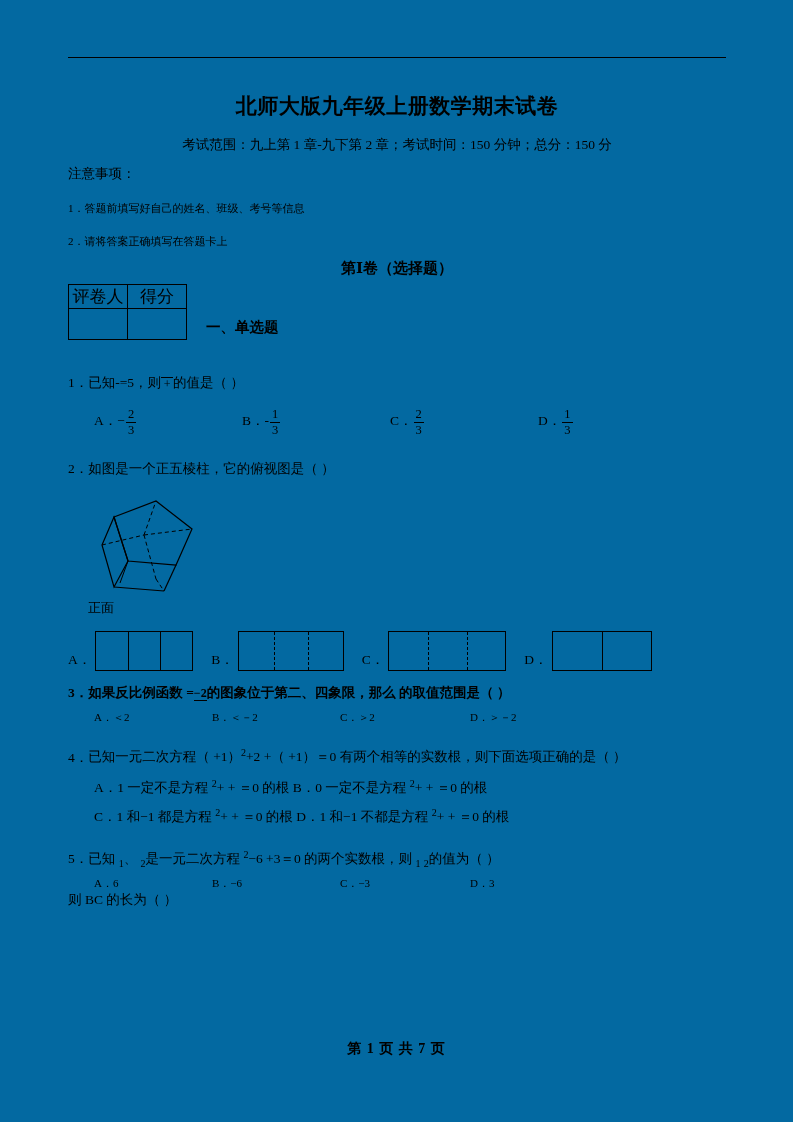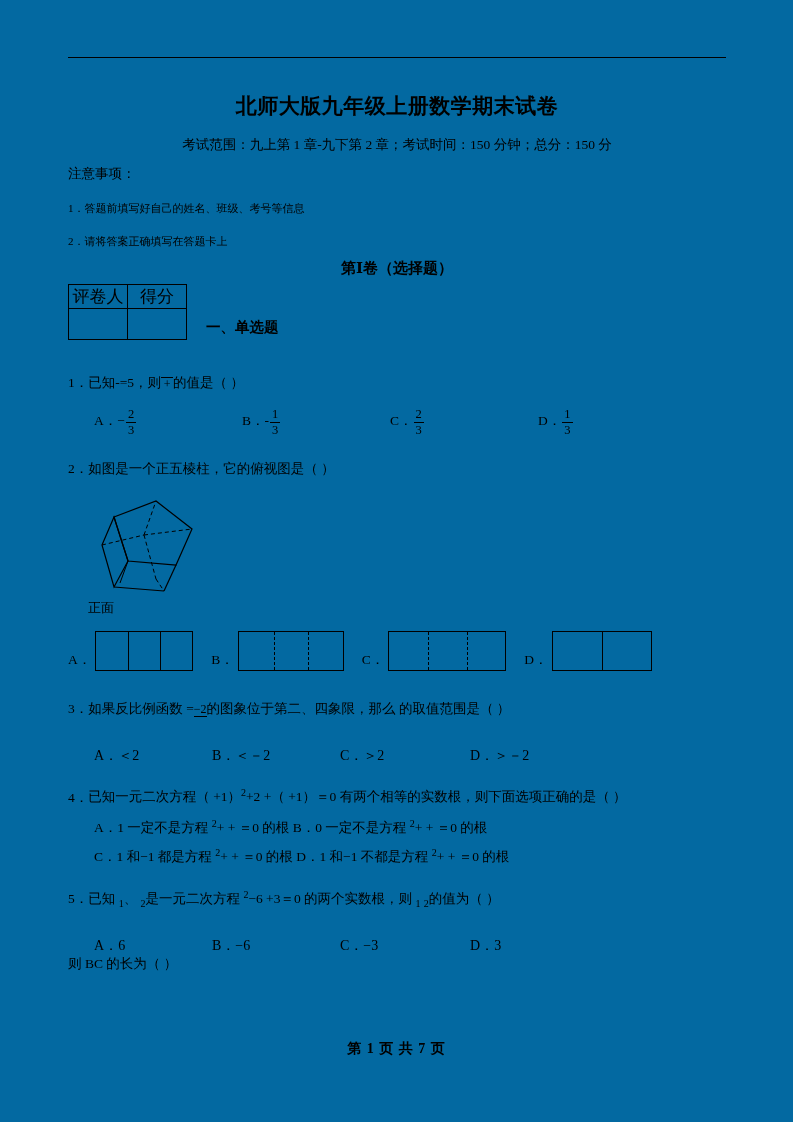--- a/index.html
+++ b/index.html
@@ -145,23 +145,23 @@
     align-items: flex-end;
     font-size: 13.5px;
   }
   .view-item { display: flex; align-items: flex-end; }
   .view-label { margin-right: 4px; padding-bottom: 2px; }
   .view-box { border: 1.3px solid #000; height: 38px; position: relative; }
   .vline { position: absolute; top: 0; bottom: 0; width: 0; border-left: 1.2px solid #000; }
   .vline.dash { border-left: 1.2px dashed #000; }
 
   .opts-row {
-    margin-top: 27px;
+    margin-top: 6px;
     display: flex;
-    font-size: 14px;
+    font-size: 11px;
     align-items: flex-end;
   }
   .opt-w1 { width: 118px; }
   .opt-w2 { width: 128px; }
   .opt-w3 { width: 130px; }
 
   .q-cont {
     margin-top: 10px;
     font-size: 13.5px;
   }
@@ -284,21 +284,21 @@
         </div>
       </div>
       <div class="view-item">
         <span class="view-label">D．</span>
         <div class="view-box" style="width:98px;">
           <div class="vline" style="left:49px;"></div>
         </div>
       </div>
     </div>
 
-    <div class="q" style="margin-top:28px;">
+    <div class="q" style="margin-top:12px;font-weight:bold;">
       <span>3．</span><span>如果反比例函数  =</span><span class="inline-frac-small"><span class="num">−2</span><span class="den"></span></span><span>的图象位于第二、四象限，那么  的取值范围是（      ）</span>
     </div>
 
     <div class="opts-row" style="padding-left:26px;">
       <div class="opt-w1">
         <span>A．</span><span>＜2</span>
       </div>
       <div class="opt-w2">
         <span>B．</span><span>＜－2</span>
       </div>

